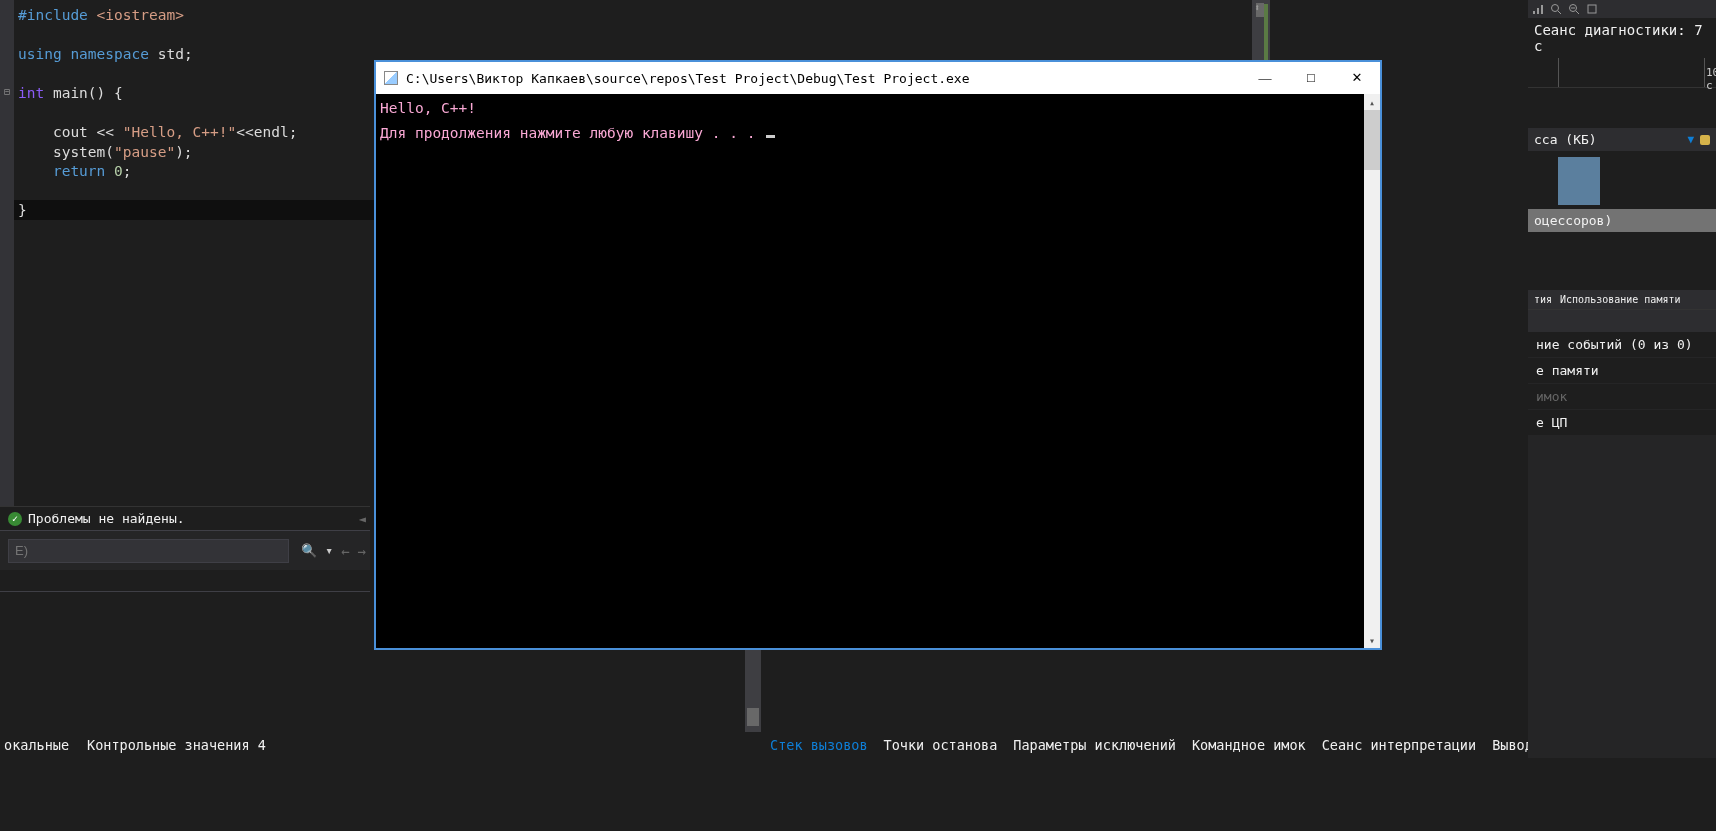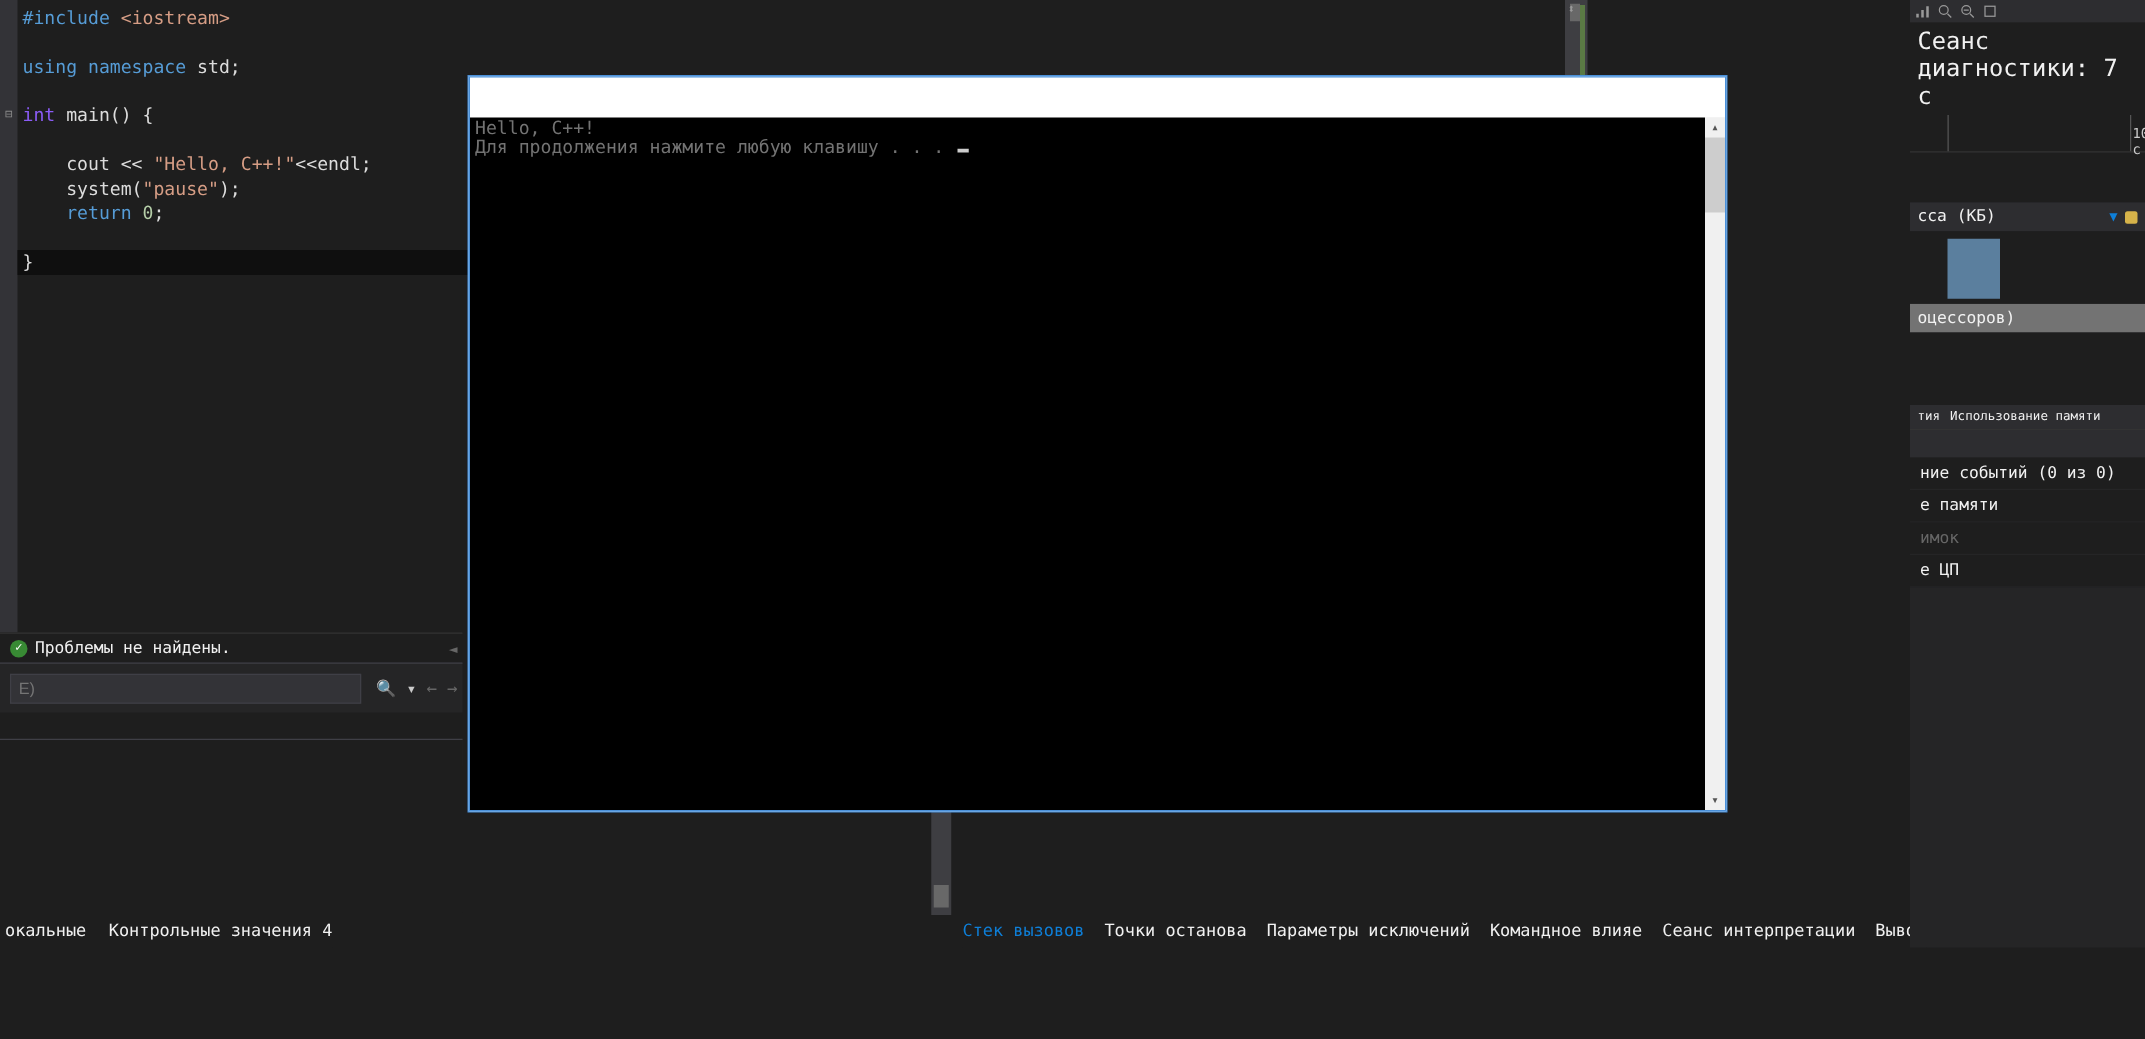--- a/index.html
+++ b/index.html
@@ -27,39 +27,39 @@
 .watch-header { position:absolute; left:0; top:570px; width:370px; height:22px; background:#252526; color:#999; font-size:12px; display:flex; justify-content:center; align-items:center; border-top:1px solid #3f3f46;margin-top:21px; }
 .watch-body { position:absolute; left:0; top:592px; width:370px; height:138px; background:#1e1e1e; }
 .bottom-tabs-left { position:absolute; left:0; top:732px; height:26px; display:flex; align-items:center; gap:18px; padding-left:4px; font-size:13.5px; color:#f1f1f1; background:#1e1e1e; }
 .bottom-tabs-right { position:absolute; left:770px; top:732px; height:26px; display:flex; align-items:center; gap:16px; font-size:13.5px; color:#f1f1f1; background:#1e1e1e; }
 .tab-active { color:#0e7fd8; }
 .mid-vsplit { position:absolute; left:745px; top:648px; width:16px; height:84px; background:#3e3e42; }
 .mid-vsplit-thumb { position:absolute; left:2px; top:60px; width:12px; height:18px; background:#686868; }
 .right-panel { position:absolute; right:0; top:0; width:188px; height:758px; background:#252526; color:#f1f1f1; font-size:13px; }
 .diag-toolbar { height:18px; background:#2d2d30; display:flex; align-items:center; gap:6px; padding-left:4px; }
 .diag-ico { width:12px; height:12px; }
-.diag-session { padding:4px 6px; font-size:19px; background:#1e1e1e; }
+.diag-session { padding:4px 6px; font-size:14px; background:#1e1e1e; }
 .timeline { height:30px; background:#1e1e1e; position:relative; border-bottom:1px solid #333; }
 .timeline-tick { position:absolute; top:0; bottom:0; width:1px; background:#555; }
 .timeline-label { position:absolute; top:8px; font-size:11px; color:#ccc; }
 .section-head { padding:4px 6px; background:#2d2d30; display:flex; align-items:center; justify-content:space-between; }
 .tri-down { color:#0e7fd8; font-size:11px; }
 .dot-yellow { width:10px; height:10px; background:#d6b34a; border-radius:2px; }
 .mem-graph { height:58px; background:#1e1e1e; position:relative; }
 .mem-bar { position:absolute; left:30px; top:6px; width:42px; height:48px; background:#5b7f9e; }
 .cpu-head { padding:4px 6px; background:#737373; }
 .cpu-graph { height:58px; background:#1e1e1e; }
 .diag-tabs { padding:4px 0 4px 6px; background:#2d2d30; border-bottom:1px solid #333; display:flex; gap:8px; font-size:10px; }
 .list-row { padding:5px 8px; font-size:13px; background:#1e1e1e; border-bottom:1px solid #252526; }
 .console { position:absolute; left:375px; top:61px; width:1006px; height:588px; background:#fff; border:1px solid #4a90d9; box-shadow:0 0 0 1px #4a90d9; }
 .console-titlebar { height:32px; background:#fff; display:flex; align-items:center; padding-left:8px; font-size:13px; color:#000; }
 .console-ico { width:14px; height:14px; border:1px solid #888; margin-right:8px; background:linear-gradient(135deg,#fff 50%,#9cf 50%); }
 .console-title { flex:1; }
 .win-btn { width:46px; height:30px; display:flex; align-items:center; justify-content:center; color:#000; font-size:13px; font-family:"Segoe UI"; }
-.console-body { position:absolute; left:0; top:32px; right:16px; bottom:0; background:#000; color:#737373; font-family:Consolas,monospace; font-size:14.5px; line-height:15px; padding:2px 4px; white-space:pre; }
+.console-body { position:absolute; left:0; top:32px; right:16px; bottom:0; background:#000; color:#f9a8d4; font-family:Consolas,monospace; font-size:14.5px; line-height:25px; padding:2px 4px; white-space:pre; }
 .console-vsb { position:absolute; right:0; top:32px; width:16px; bottom:0; background:#f0f0f0; }
 .console-vsb-btn { width:16px; height:16px; background:#f0f0f0; display:flex; align-items:center; justify-content:center; color:#555; font-size:10px; }
 .console-vsb-btn.bot { position:absolute; bottom:0; }
 .console-vsb-thumb { position:absolute; top:16px; width:16px; height:60px; background:#cdcdcd; }
 .cursor-block { display:inline-block; width:9px; height:3px; background:#ccc; vertical-align:baseline; margin-left:2px; }
 </style>
 </head>
 <body>
 
 <div class="code-pane">
@@ -104,21 +104,21 @@
 <div class="watch-body"></div>
 
 <div class="bottom-tabs-left">
   <span>окальные</span>
   <span>Контрольные значения 4</span>
 </div>
 <div class="bottom-tabs-right">
   <span class="tab-active">Стек вызовов</span>
   <span>Точки останова</span>
   <span>Параметры исключений</span>
-  <span>Командное влияе</span>
+  <span>Командное имок</span>
   <span>Сеанс интерпретации</span>
   <span>Вывод</span>
 </div>
 
 <div class="mid-vsplit">
   <div class="mid-vsplit-thumb"></div>
 </div>
 
 <div class="right-panel">
   <div class="diag-toolbar">
@@ -164,20 +164,27 @@
     <span>Использование памяти</span>
   </div>
   <div style="height:22px;background:#2d2d30"></div>
   <div class="list-row">ние событий (0 из 0)</div>
   <div class="list-row">е памяти</div>
   <div class="list-row" style="color:#666">имок</div>
   <div class="list-row">е ЦП</div>
 </div>
 
 <div class="console">
+  <div class="console-titlebar">
+    <div class="console-ico"></div>
+    <div class="console-title">C:\Users\Виктор Капкаев\source\repos\Test Project\Debug\Test Project.exe</div>
+    <div class="win-btn">—</div>
+    <div class="win-btn">□</div>
+    <div class="win-btn">✕</div>
+  </div>
   <div class="console-body"><span>Hello, C++!</span>
 <span>Для продолжения нажмите любую клавишу . . . </span><span class="cursor-block"></span></div>
   <div class="console-vsb">
     <div class="console-vsb-btn">▴</div>
     <div class="console-vsb-thumb"></div>
     <div class="console-vsb-btn bot">▾</div>
   </div>
 </div>
 
 </body></html>

